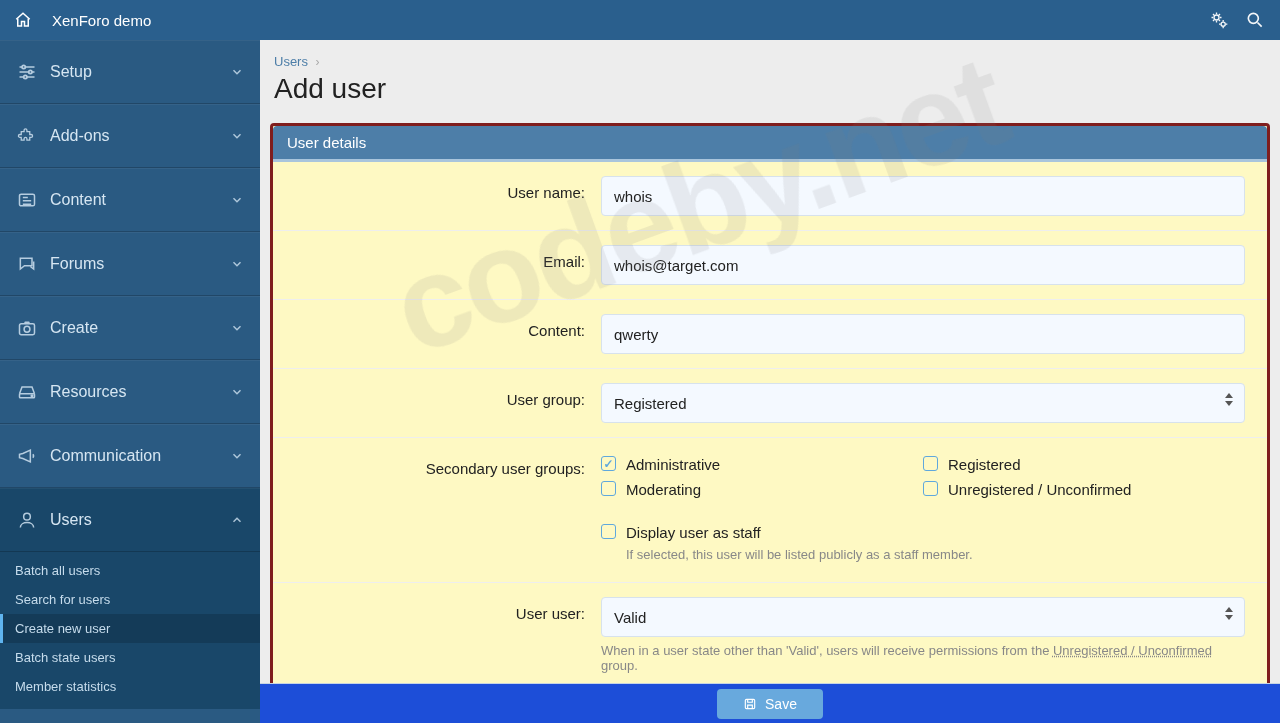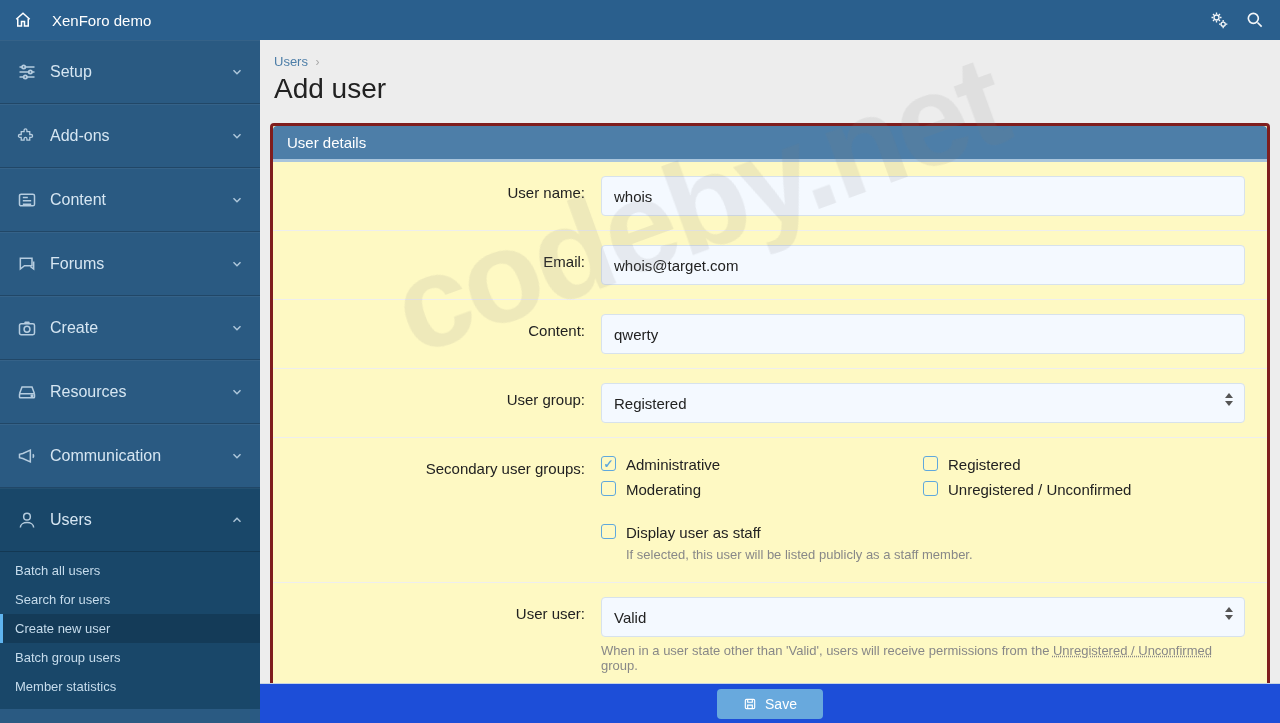--- a/index.html
+++ b/index.html
@@ -209,21 +209,21 @@
     <div class="sub-item">
         <span>Batch all users</span>
       </div>
     <div class="sub-item">
         <span>Search for users</span>
       </div>
     <div class="sub-item active">
         <span>Create new user</span>
       </div>
     <div class="sub-item">
-        <span>Batch group users</span>
+        <span>Batch state users</span>
       </div>
     <div class="sub-item">
         <span>Member statistics</span>
       </div>
   </div>
 </div>
 
 <div class="content">
   <div class="crumbs">
     <a href="#">Users</a>

